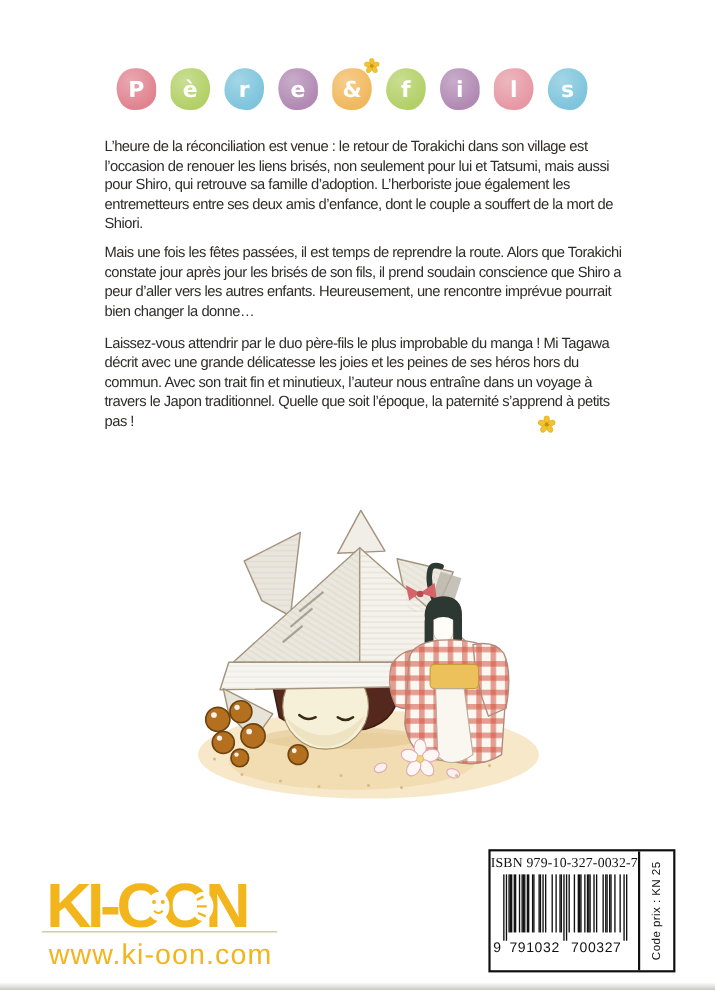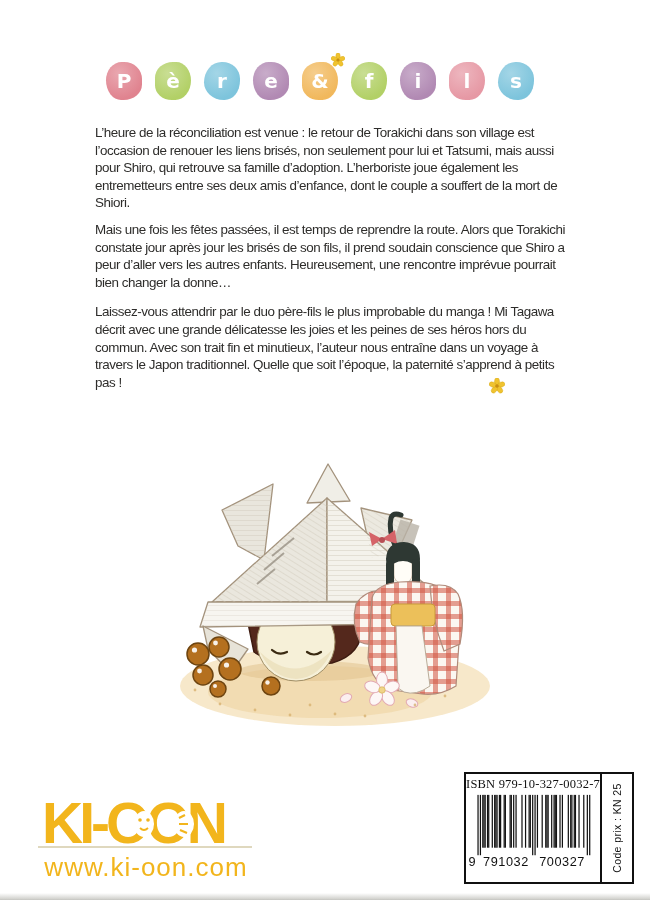--- a/index.html
+++ b/index.html
@@ -18,21 +18,21 @@
             font-size:13.4px;line-height:17.6px;letter-spacing:-0.45px;text-align:left;}
   .synopsis p{margin:0 0 9px 0;}
   .synopsis p.p2{margin-bottom:12px;}
   .synopsis p.p3{margin-bottom:0;}
   .para-flower{position:absolute;left:489px;top:378px;line-height:0;}
   
   .illus{position:absolute;left:160px;top:458px;width:330px;height:272px;}
   
   .logo-wrap{position:absolute;left:38px;top:790px;width:225px;height:98px;}
   
-  .barcode{position:absolute;left:464px;top:772px;width:170px;height:112px;background:#fff;
+  .barcode{position:absolute;left:444px;top:772px;width:170px;height:112px;background:#fff;
            border:2px solid #101010;box-sizing:border-box;}
   .bc-main{position:absolute;left:0;top:0;right:32px;bottom:0;}
   .isbn{text-align:center;font-family:"Liberation Serif",serif;font-size:12.5px;
         letter-spacing:0.2px;color:#101010;padding-top:3px;white-space:nowrap;}
   .bars{position:absolute;left:2px;top:19px;width:132px;height:86px;}
   .bars text{font-family:"Liberation Sans",sans-serif;font-size:13.5px;fill:#101010;}
   .bc-side{position:absolute;right:0;top:0;bottom:0;width:30px;border-left:2px solid #101010;}
   .bc-side span{position:absolute;left:50%;top:50%;transform:translate(-50%,-50%) rotate(-90deg);
         white-space:nowrap;font-size:10.5px;letter-spacing:0.4px;color:#161616;}
   

